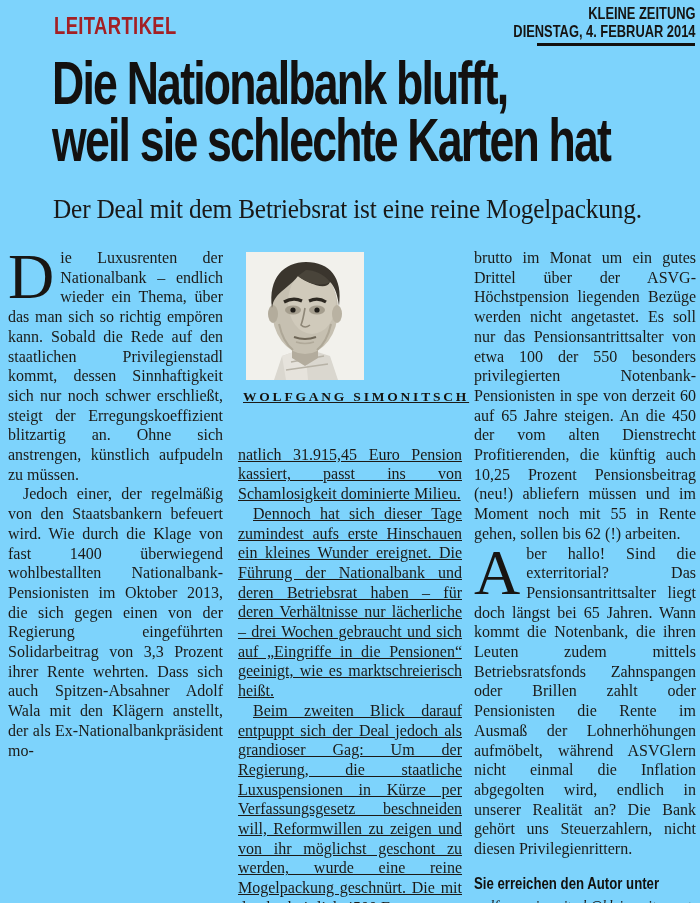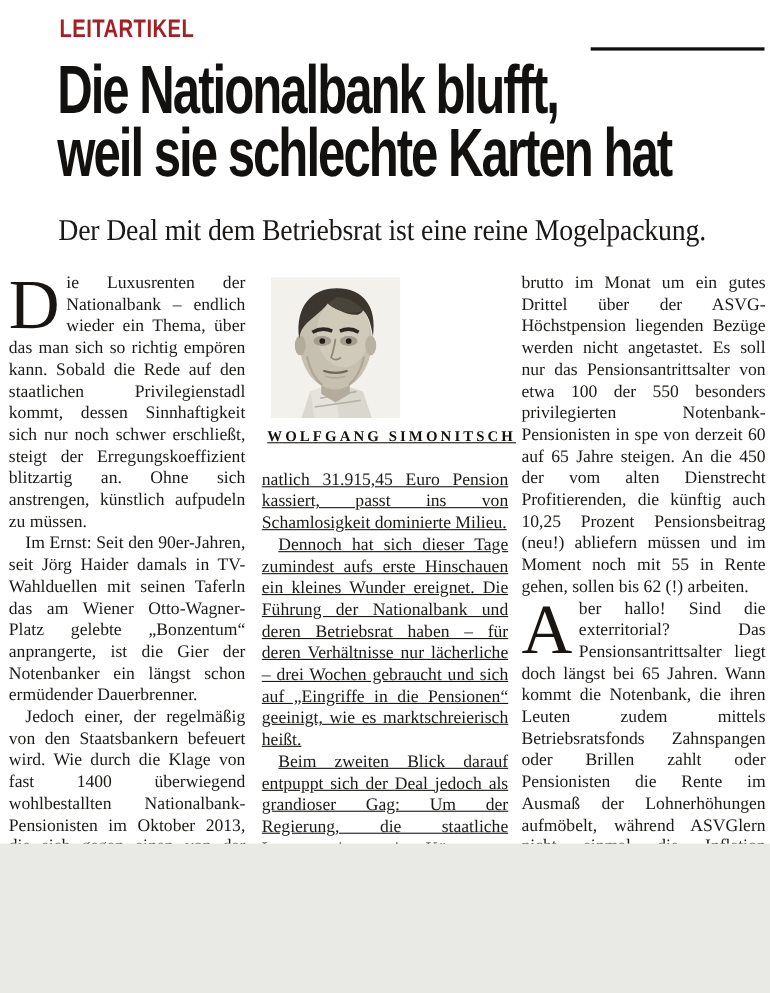--- a/index.html
+++ b/index.html
@@ -1,18 +1,18 @@
 <!DOCTYPE html>
 <html lang="de"><head>
 <meta charset="utf-8">
 <style>
   html,body { margin:0; padding:0; background:#e9e9e6; }
   .page {
-    position:relative; width:700px; height:767px; margin:0 auto;
-    background:#ffffff; overflow:hidden;
+    position:relative; width:700px; height:903px; margin:0 auto;
+    background:#7dd3fc; overflow:hidden;
     font-family:"Liberation Serif", serif; color:#1c1a17;
   }
 
   
   .kicker {
     position:absolute; left:54px; top:13px;
     font-family:"Liberation Sans", sans-serif; font-weight:bold;
     font-size:23px; letter-spacing:.5px; color:#a32024;
     transform:scaleX(.8); transform-origin:0 50%; white-space:nowrap;
   }
@@ -49,54 +49,57 @@
     float:left; font-size:64px; line-height:52px;
     margin:3px 6px 2px 0; color:#181512;
   }
 
   
   figure.photo { margin:4px 0 0 8px; width:118px; height:128px; }
   .photo-caption {
     margin:7px 0 0 5px; font-weight:bold; font-size:13.5px;
     letter-spacing:2.8px; white-space:nowrap; color:#15130f; text-align:left;
   }
-  #col2 .after-photo { margin-top:20px; }
+  #col2 .after-photo { margin-top:38px; }
 
   
   .contact { margin-top:15px; text-align:left; }
   .contact-label {
     font-family:"Liberation Sans", sans-serif; font-weight:bold;
     font-size:16.5px; white-space:nowrap;
     transform:scaleX(.8); transform-origin:0 50%; color:#12100d;
   }
   .contact-email {
     font-style:italic; font-size:16.5px; margin-top:3px; white-space:nowrap;
     transform:scaleX(.85); transform-origin:0 50%; color:#1c1a17;
   }
 </style>
 </head>
 <body>
 
 <div class="page">
 
   <div class="kicker">LEITARTIKEL</div>
+  <div class="masthead">
+    <span class="mline">KLEINE ZEITUNG</span>
+    <span class="mline">DIENSTAG, 4. FEBRUAR 2014</span>
+  </div>
   <div class="masthead-rule"></div>
 
   <h1 class="headline" style="margin:0;font-weight:bold;">
     <span class="hl">Die Nationalbank blufft,</span>
     <span class="hl">weil sie schlechte Karten hat</span>
   </h1>
 
   <h2 class="subhead" style="margin:0;font-weight:normal;">Der Deal mit dem Betriebsrat ist eine reine Mogelpackung.</h2>
 
   <div class="cols">
 
     <div class="col" id="col1">
       <p><span class="dropcap">D</span><span>ie Luxusrenten der Nationalbank – endlich wieder ein Thema, über das man sich so richtig empören kann. Sobald die Rede auf den staatlichen Privilegienstadl kommt, dessen Sinnhaftigkeit sich nur noch schwer erschließt, steigt der Erregungskoeffizient blitzartig an. Ohne sich anstrengen, künstlich aufpudeln zu müssen.</span></p>
-      <p class="ind">Im Ernst: Seit den 90er-Jahren, seit Jörg Haider damals in TV-Wahlduellen mit seinen Taferln das am Wiener Otto-Wagner-Platz gelebte „Bonzentum“ anprangerte, ist die Gier der Notenbanker ein längst schon ermüdender Dauerbrenner.</p>
       <p class="ind">Jedoch einer, der regelmäßig von den Staatsbankern befeuert wird. Wie durch die Klage von fast 1400 überwiegend wohlbestallten Nationalbank-Pensionisten im Oktober 2013, die sich gegen einen von der Regierung eingeführten Solidarbeitrag von 3,3 Prozent ihrer Rente wehrten. Dass sich auch Spitzen-Absahner Adolf Wala mit den Klägern anstellt, der als Ex-Nationalbankpräsident mo-</p>
     </div>
 
     <div class="col" id="col2">
       <figure class="photo">
         <svg viewBox="0 0 118 128" width="118" height="128" xmlns="http://www.w3.org/2000/svg">
           <rect x="0" y="0" width="118" height="128" fill="#f2f1ec"></rect>
 
           <path d="M28 128 L36 104 L59 96 L84 104 L92 128 Z" fill="#dad7cf"></path>
           <path d="M36 104 L59 96 L62 128 L40 128 Z" fill="#e6e3dc"></path>

